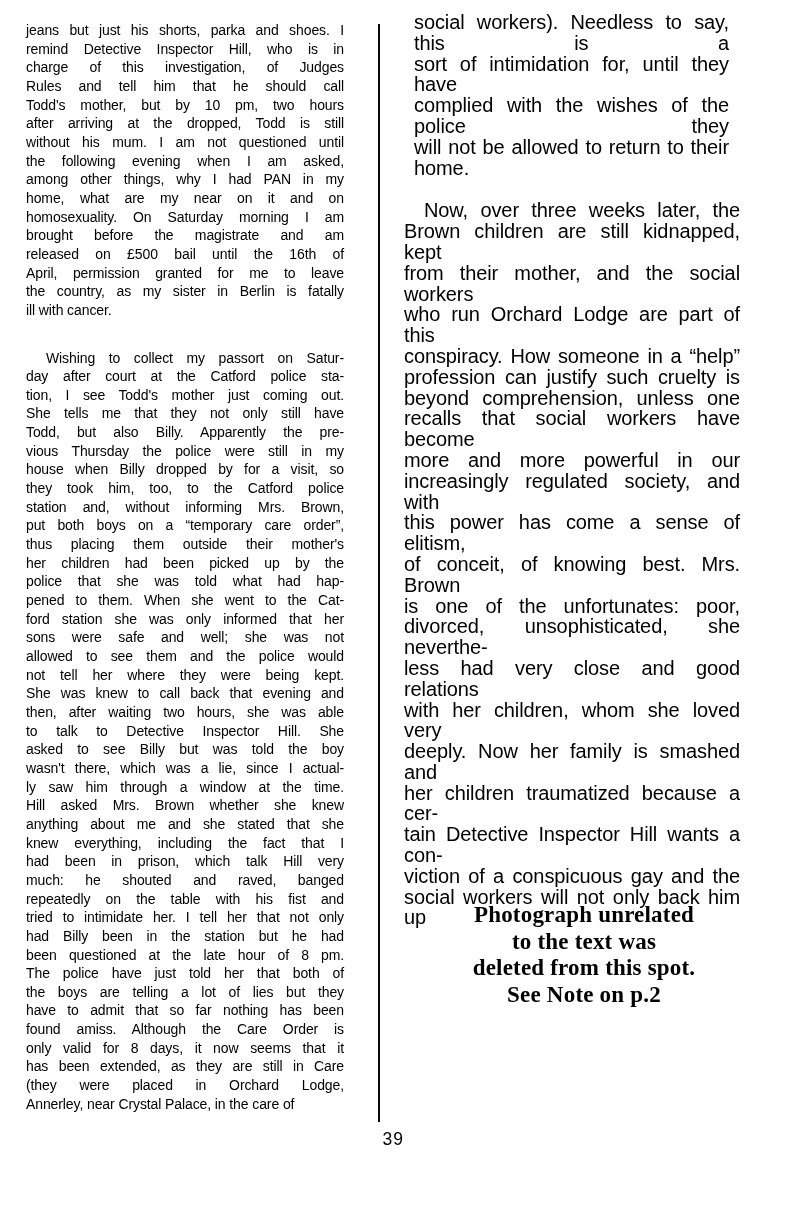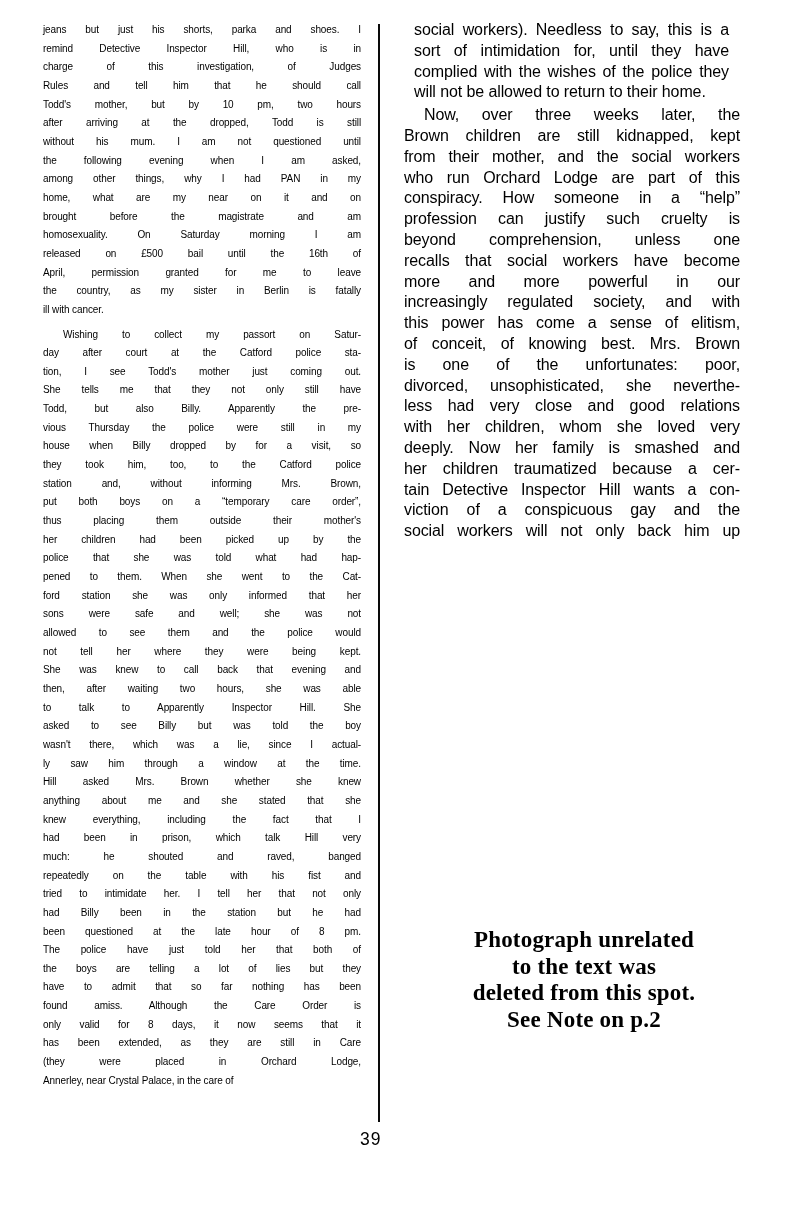--- a/index.html
+++ b/index.html
@@ -13,39 +13,39 @@
     height: 1205px;
     font-family: "Liberation Sans", sans-serif;
     color: #000000;
     overflow: hidden;
   }
 
   
   .column { position: absolute; }
 
   #left-col {
-    left: 43px;
+    left: 26px;
     top: 21px;
     width: 318px;
-    font-size: 10px;
+    font-size: 14px;
     line-height: 18.65px;
     letter-spacing: -0.1px;
   }
   #right-col {
     left: 404px;
-    top: 20px;
+    top: 12px;
     width: 336px;
-    font-size: 16px;
+    font-size: 20px;
     line-height: 20.8px;
     letter-spacing: -0.1px;
   }
 
   .para { margin: 0; }
-  #left-col  .para + .para { margin-top: 6px; }
-  #right-col .para + .para { margin-top: 2px; }
+  #left-col  .para + .para { margin-top: 29px; }
+  #right-col .para + .para { margin-top: 22px; }
 
   
   #right-col .para-0 { padding-left: 10px; padding-right: 11px; }
 
   .line {
     text-align: justify;
     text-align-last: justify;
     white-space: normal;
   }
   .line.last { text-align-last: auto; }
@@ -58,58 +58,58 @@
     top: 24px;
     width: 2px;
     height: 1098px;
     background: #0a0a0a;
   }
 
   
   .photo-note {
     position: absolute;
     left: 424px;
-    top: 927px;
+    top: 902px;
     width: 320px;
     text-align: center;
     font-family: "Liberation Serif", serif;
     font-weight: bold;
     font-size: 23px;
     line-height: 26.5px;
     letter-spacing: 0.2px;
   }
 
   
   .page-number {
     position: absolute;
     left: 360px;
     top: 1129px;
     width: 44px;
-    text-align: left;
+    text-align: right;
     font-size: 17.5px;
     letter-spacing: 1px;
   }
 </style>
 </head>
 <body>
 
 <div class="column" id="left-col">
     <div class="para para-0">
       <div class="line">jeans but just his shorts, parka and shoes. I</div>
       <div class="line">remind Detective Inspector Hill, who is in</div>
       <div class="line">charge of this investigation, of Judges</div>
       <div class="line">Rules and tell him that he should call</div>
       <div class="line">Todd's mother, but by 10 pm, two hours</div>
       <div class="line">after arriving at the dropped, Todd is still</div>
       <div class="line">without his mum. I am not questioned until</div>
       <div class="line">the following evening when I am asked,</div>
       <div class="line">among other things, why I had PAN in my</div>
       <div class="line">home, what are my near on it and on</div>
+      <div class="line">homosexuality. On Saturday morning I am</div>
       <div class="line">brought before the magistrate and am</div>
-      <div class="line">homosexuality. On Saturday morning I am</div>
       <div class="line">released on £500 bail until the 16th of</div>
       <div class="line">April, permission granted for me to leave</div>
       <div class="line">the country, as my sister in Berlin is fatally</div>
       <div class="line last">ill with cancer.</div>
     </div>
     <div class="para para-1">
       <div class="line first-indent">Wishing to collect my passort on Satur-</div>
       <div class="line">day after court at the Catford police sta-</div>
       <div class="line">tion, I see Todd's mother just coming out.</div>
       <div class="line">She tells me that they not only still have</div>
@@ -122,21 +122,21 @@
       <div class="line">thus placing them outside their mother's</div>
       <div class="line">her children had been picked up by the</div>
       <div class="line">police that she was told what had hap-</div>
       <div class="line">pened to them. When she went to the Cat-</div>
       <div class="line">ford station she was only informed that her</div>
       <div class="line">sons were safe and well; she was not</div>
       <div class="line">allowed to see them and the police would</div>
       <div class="line">not tell her where they were being kept.</div>
       <div class="line">She was knew to call back that evening and</div>
       <div class="line">then, after waiting two hours, she was able</div>
-      <div class="line">to talk to Apparently Inspector Hill. She</div>
+      <div class="line">to talk to Detective Inspector Hill. She</div>
       <div class="line">asked to see Billy but was told the boy</div>
       <div class="line">wasn't there, which was a lie, since I actual-</div>
       <div class="line">ly saw him through a window at the time.</div>
       <div class="line">Hill asked Mrs. Brown whether she knew</div>
       <div class="line">anything about me and she stated that she</div>
       <div class="line">knew everything, including the fact that I</div>
       <div class="line">had been in prison, which talk Hill very</div>
       <div class="line">much: he shouted and raved, banged</div>
       <div class="line">repeatedly on the table with his fist and</div>
       <div class="line">tried to intimidate her. I tell her that not only</div>

